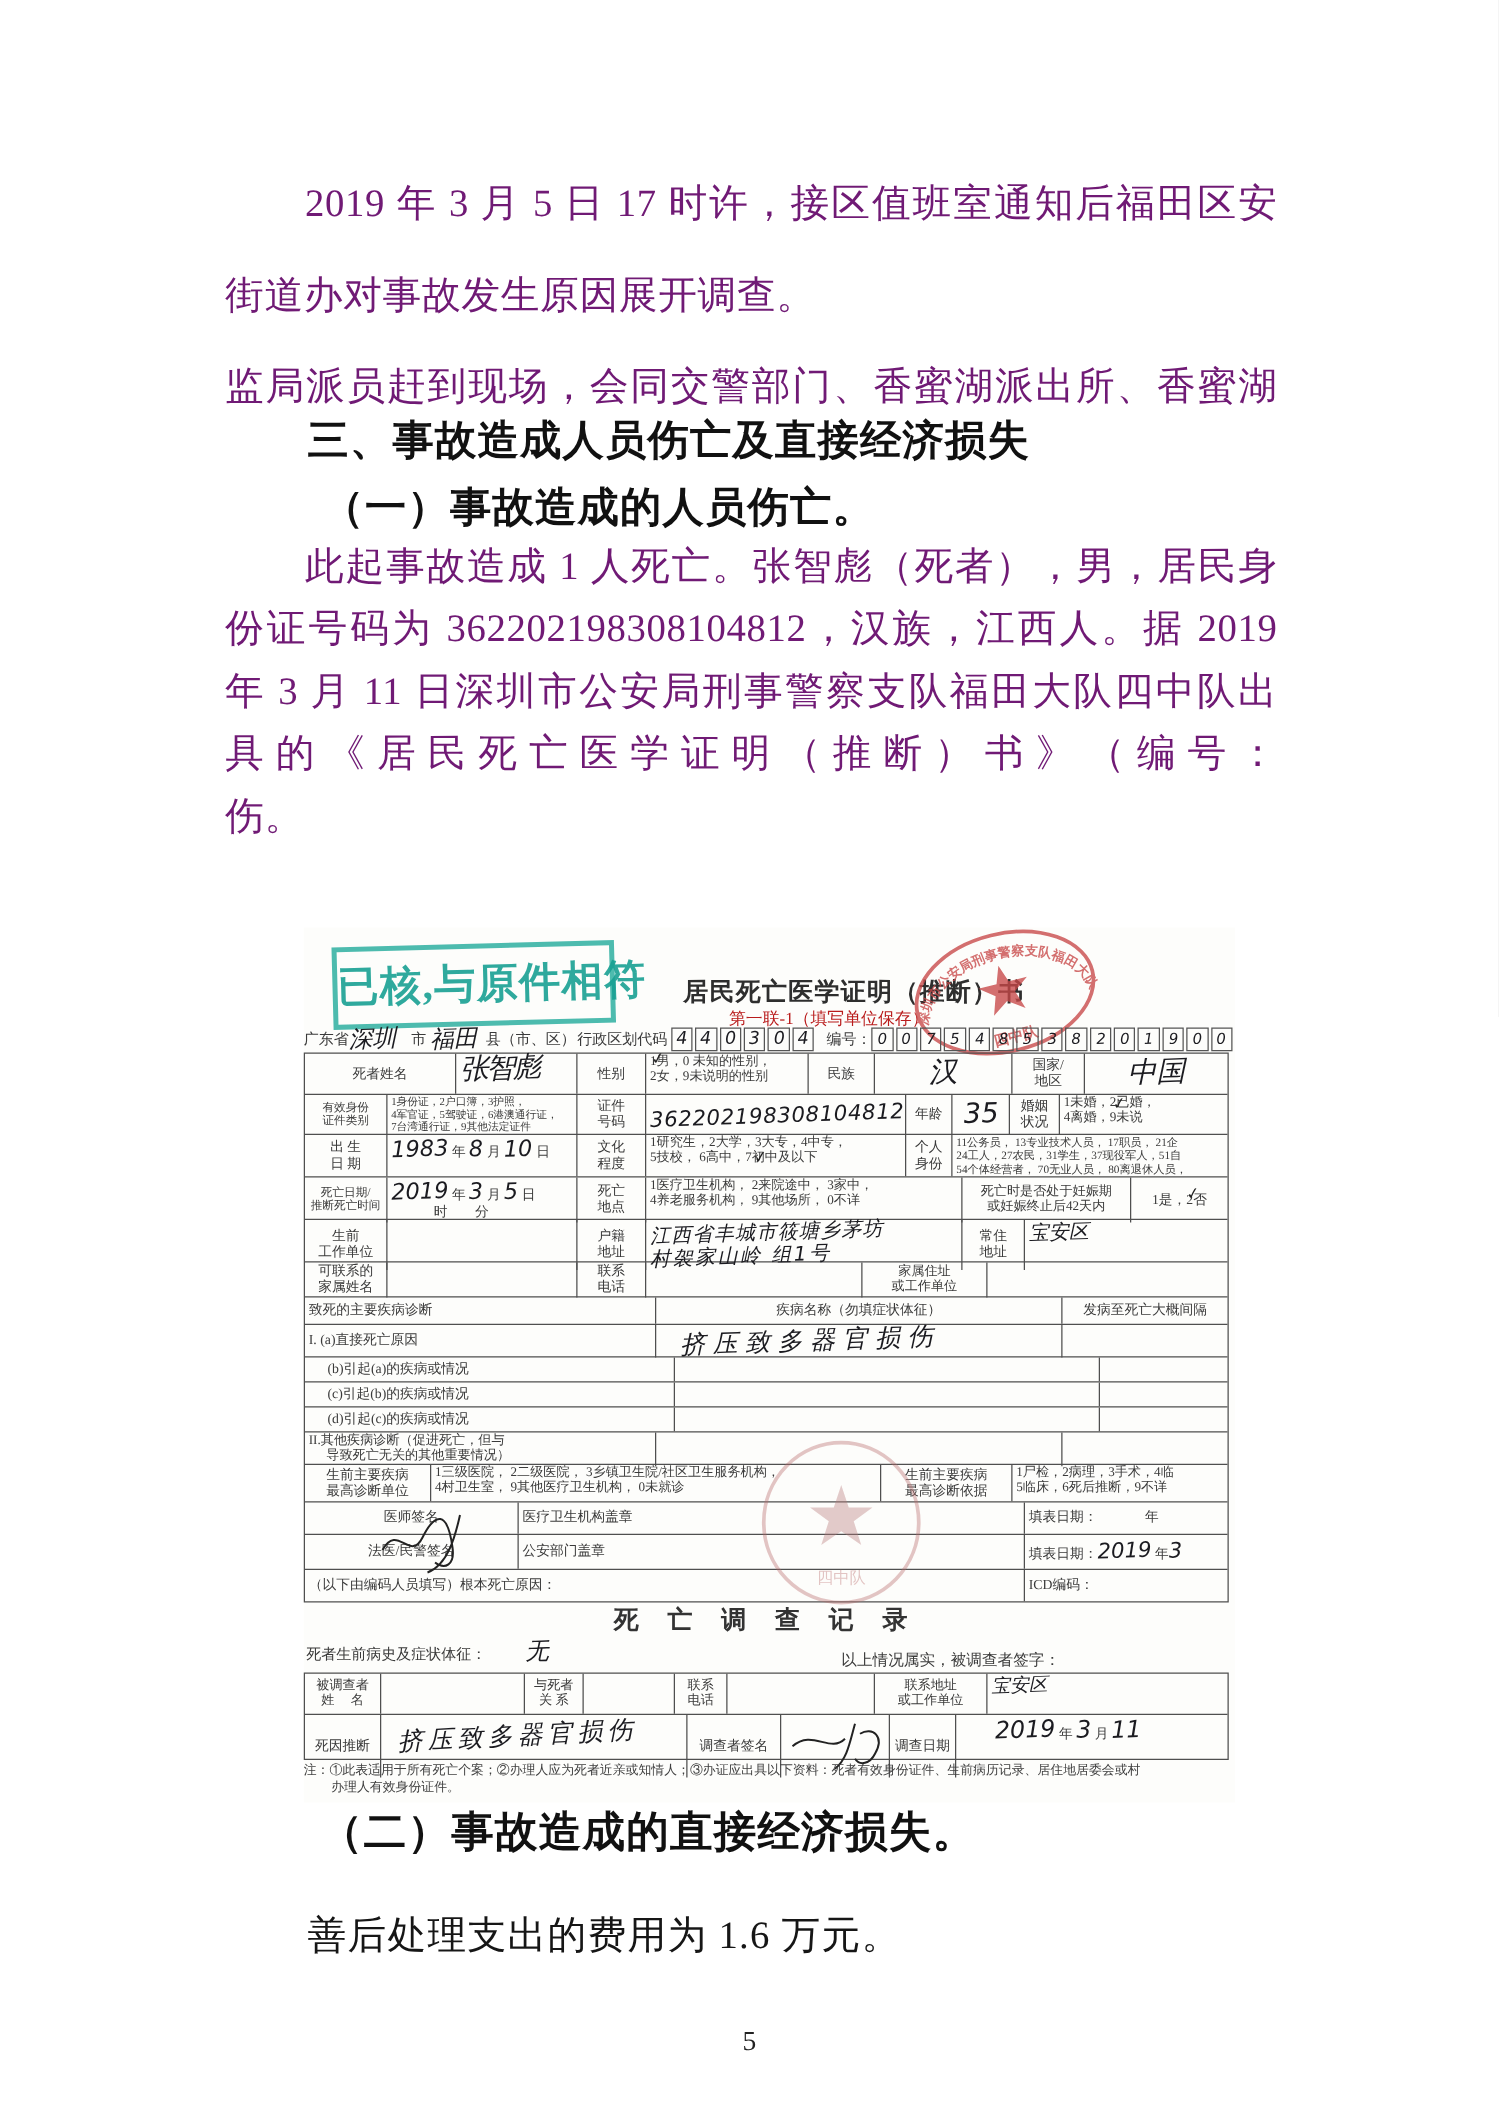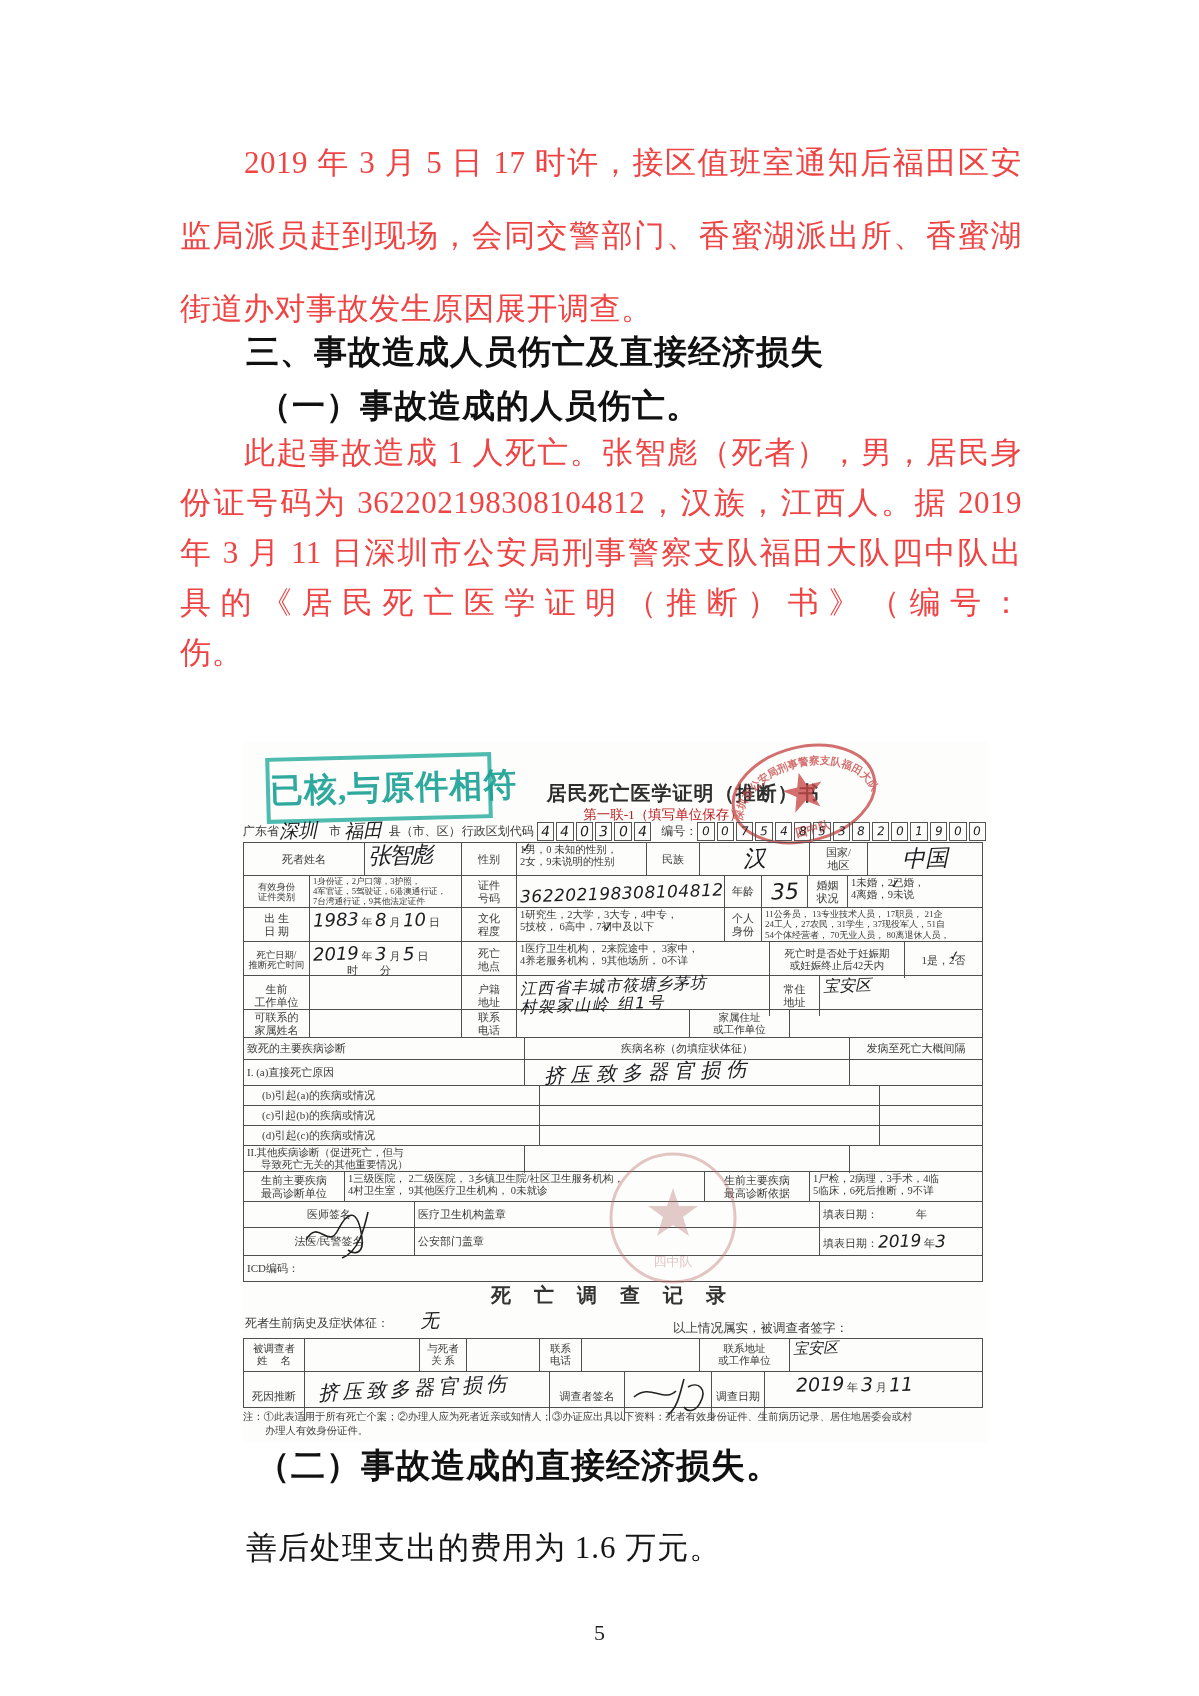--- a/index.html
+++ b/index.html
@@ -1,21 +1,21 @@
 <!DOCTYPE html>
 <html><head>
 <meta charset="utf-8">
 <style>
   html,body{margin:0;padding:0;background:#e8e8e8;}
   .page{position:relative;width:1199px;height:1696px;background:#ffffff;overflow:hidden;
         font-family:"Liberation Serif","DejaVu Serif",serif;color:#141414;}
   
   .bodyblock{position:absolute;left:180px;width:842px;}
   .bline{display:block;font-size:31px;letter-spacing:.5px;white-space:nowrap;
-         text-align:justify;text-align-last:justify;color:#ef4444;}
+         text-align:justify;text-align-last:justify;color:#701a75;}
   .bline.last{text-align-last:left;}
   .p1 .bline{height:73px;line-height:73px;}
   .p2 .bline{height:50px;line-height:50px;}
   .indent{text-indent:64px;}
   .h3{position:absolute;left:246px;font-size:33px;font-weight:700;letter-spacing:1px;color:#111;white-space:nowrap;}
   .pagenum{position:absolute;left:0;width:1199px;text-align:center;font-size:22px;color:#222;}
   
   .scan{position:absolute;left:243px;top:742px;width:745px;height:700px;background:#fdfdfb;
         font-family:"Liberation Serif","DejaVu Serif",serif;color:#3a3a3a;}
   .check-stamp{position:absolute;left:23px;top:13px;width:218px;height:58px;border:4px solid rgba(32,170,155,.8);
@@ -73,22 +73,22 @@
   .sig-svg{position:absolute;pointer-events:none;}
   .stamp-svg{position:absolute;pointer-events:none;}
 </style>
 </head>
 <body>
 
 <div class="page">
 
   <div class="bodyblock p1" style="top:126px;">
     <span class="bline indent">2019 年 3 月 5 日 17 时许，接区值班室通知后福田区安</span>
+    <span class="bline last">街道办对事故发生原因展开调查。</span>
     <span class="bline">监局派员赶到现场，会同交警部门、香蜜湖派出所、香蜜湖</span>
-    <span class="bline last">街道办对事故发生原因展开调查。</span>
   </div>
 
   <div class="h3" style="top:330px;">三、事故造成人员伤亡及直接经济损失</div>
   <div class="h3" style="top:384px;left:258px;">（一）事故造成的人员伤亡。</div>
 
   <div class="bodyblock p2" style="top:428px;">
     <span class="bline indent">此起事故造成 1 人死亡。张智彪（死者），男，居民身</span>
     <span class="bline">份证号码为 362202198308104812，汉族，江西人。据 2019</span>
     <span class="bline">年 3 月 11 日深圳市公安局刑事警察支队福田大队四中队出</span>
     <span class="bline">具的《居民死亡医学证明（推断）书》（编号：</span>
@@ -357,20 +357,21 @@
       </div>
       <div class="frow rpol">
         <div class="cell c">法医/民警签名</div>
         <div class="cell l">公安部门盖章</div>
         <div class="cell l clip" style="white-space:nowrap;">
           <div><span>填表日期：</span><span class="hw" style="font-size:17px;">2019</span>
           <span>年</span><span class="hw" style="font-size:17px;">3</span></div>
         </div>
       </div>
       <div class="frow rcoder">
+        <div class="cell l">（以下由编码人员填写）根本死亡原因：</div>
         <div class="cell l">ICD编码：</div>
       </div>
     </div>
 
     <svg class="sig-svg" style="left:55px;top:458px;" width="110" height="60" viewBox="0 0 110 60">
       <path d="M8 40 C 20 18, 30 50, 40 30 S 60 8, 64 38 C 66 52, 58 56, 50 50 M70 12 C 66 30, 60 52, 44 58" stroke="#222" stroke-width="1.6" fill="none"></path>
     </svg>
 
     <svg class="stamp-svg" style="left:360px;top:408px;opacity:.38;" width="140" height="140" viewBox="0 0 140 140">
       <ellipse cx="70" cy="68" rx="62" ry="64" fill="none" stroke="#b96a6a" stroke-width="3"></ellipse>

